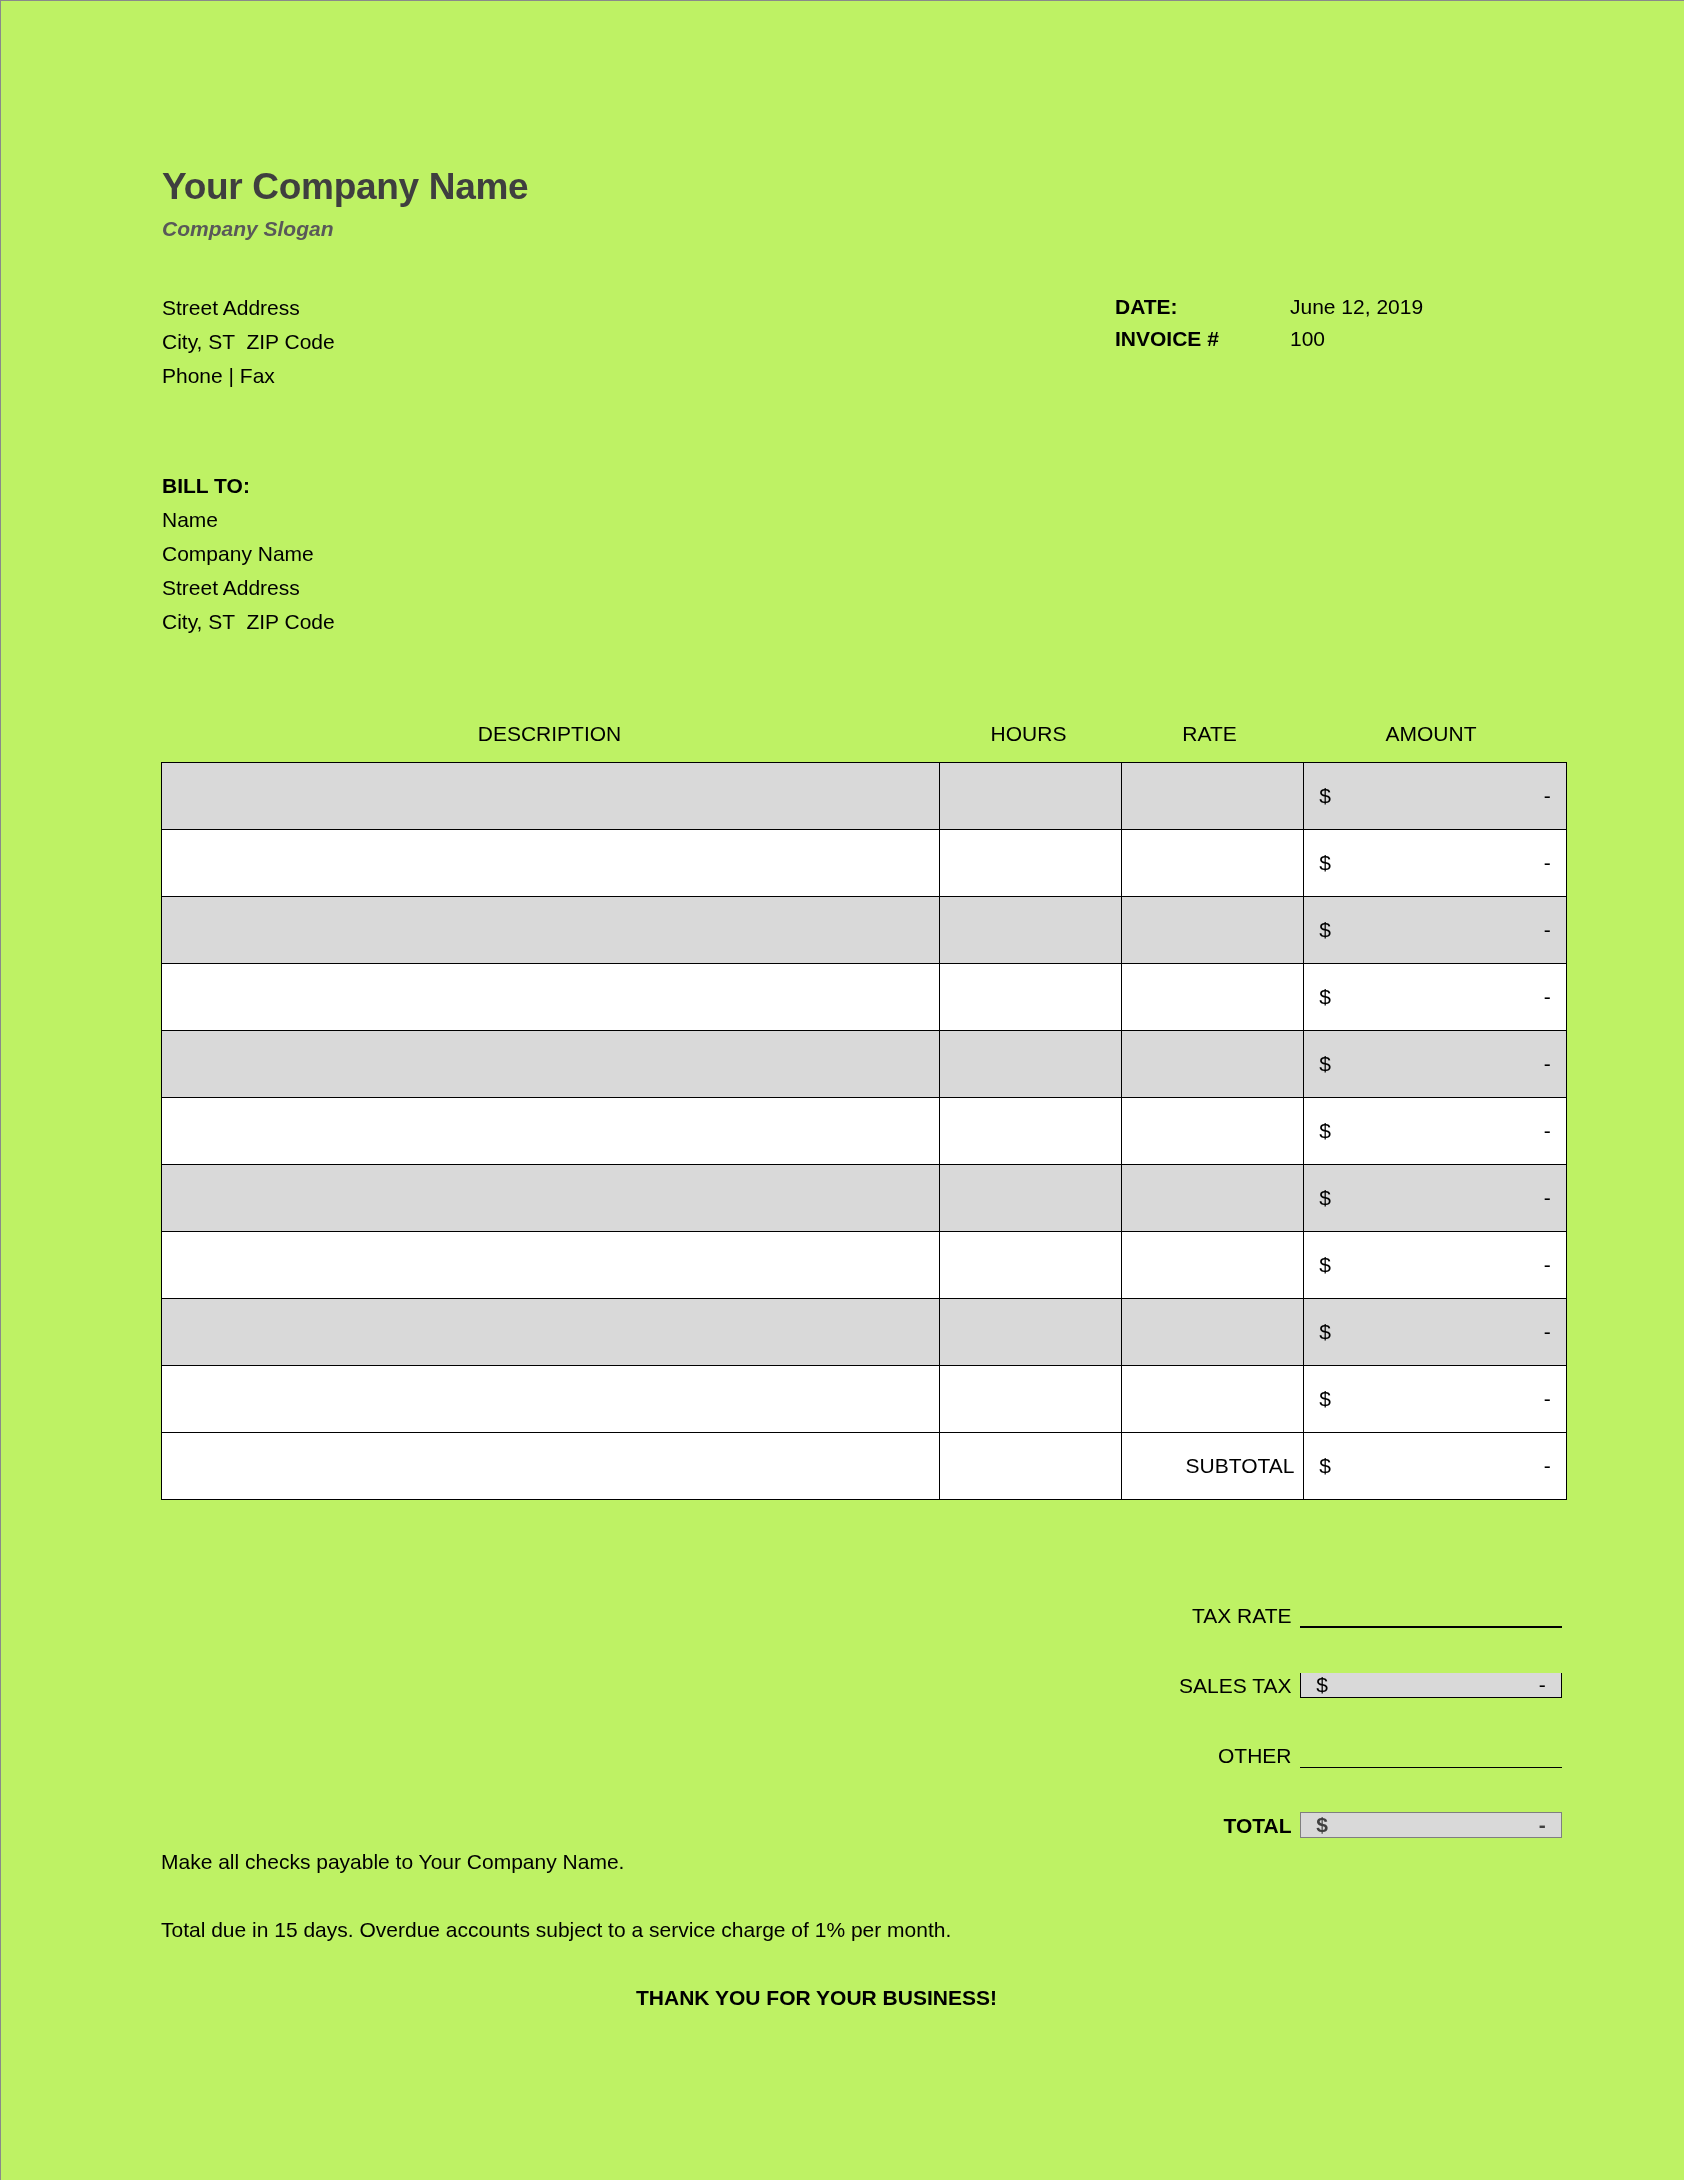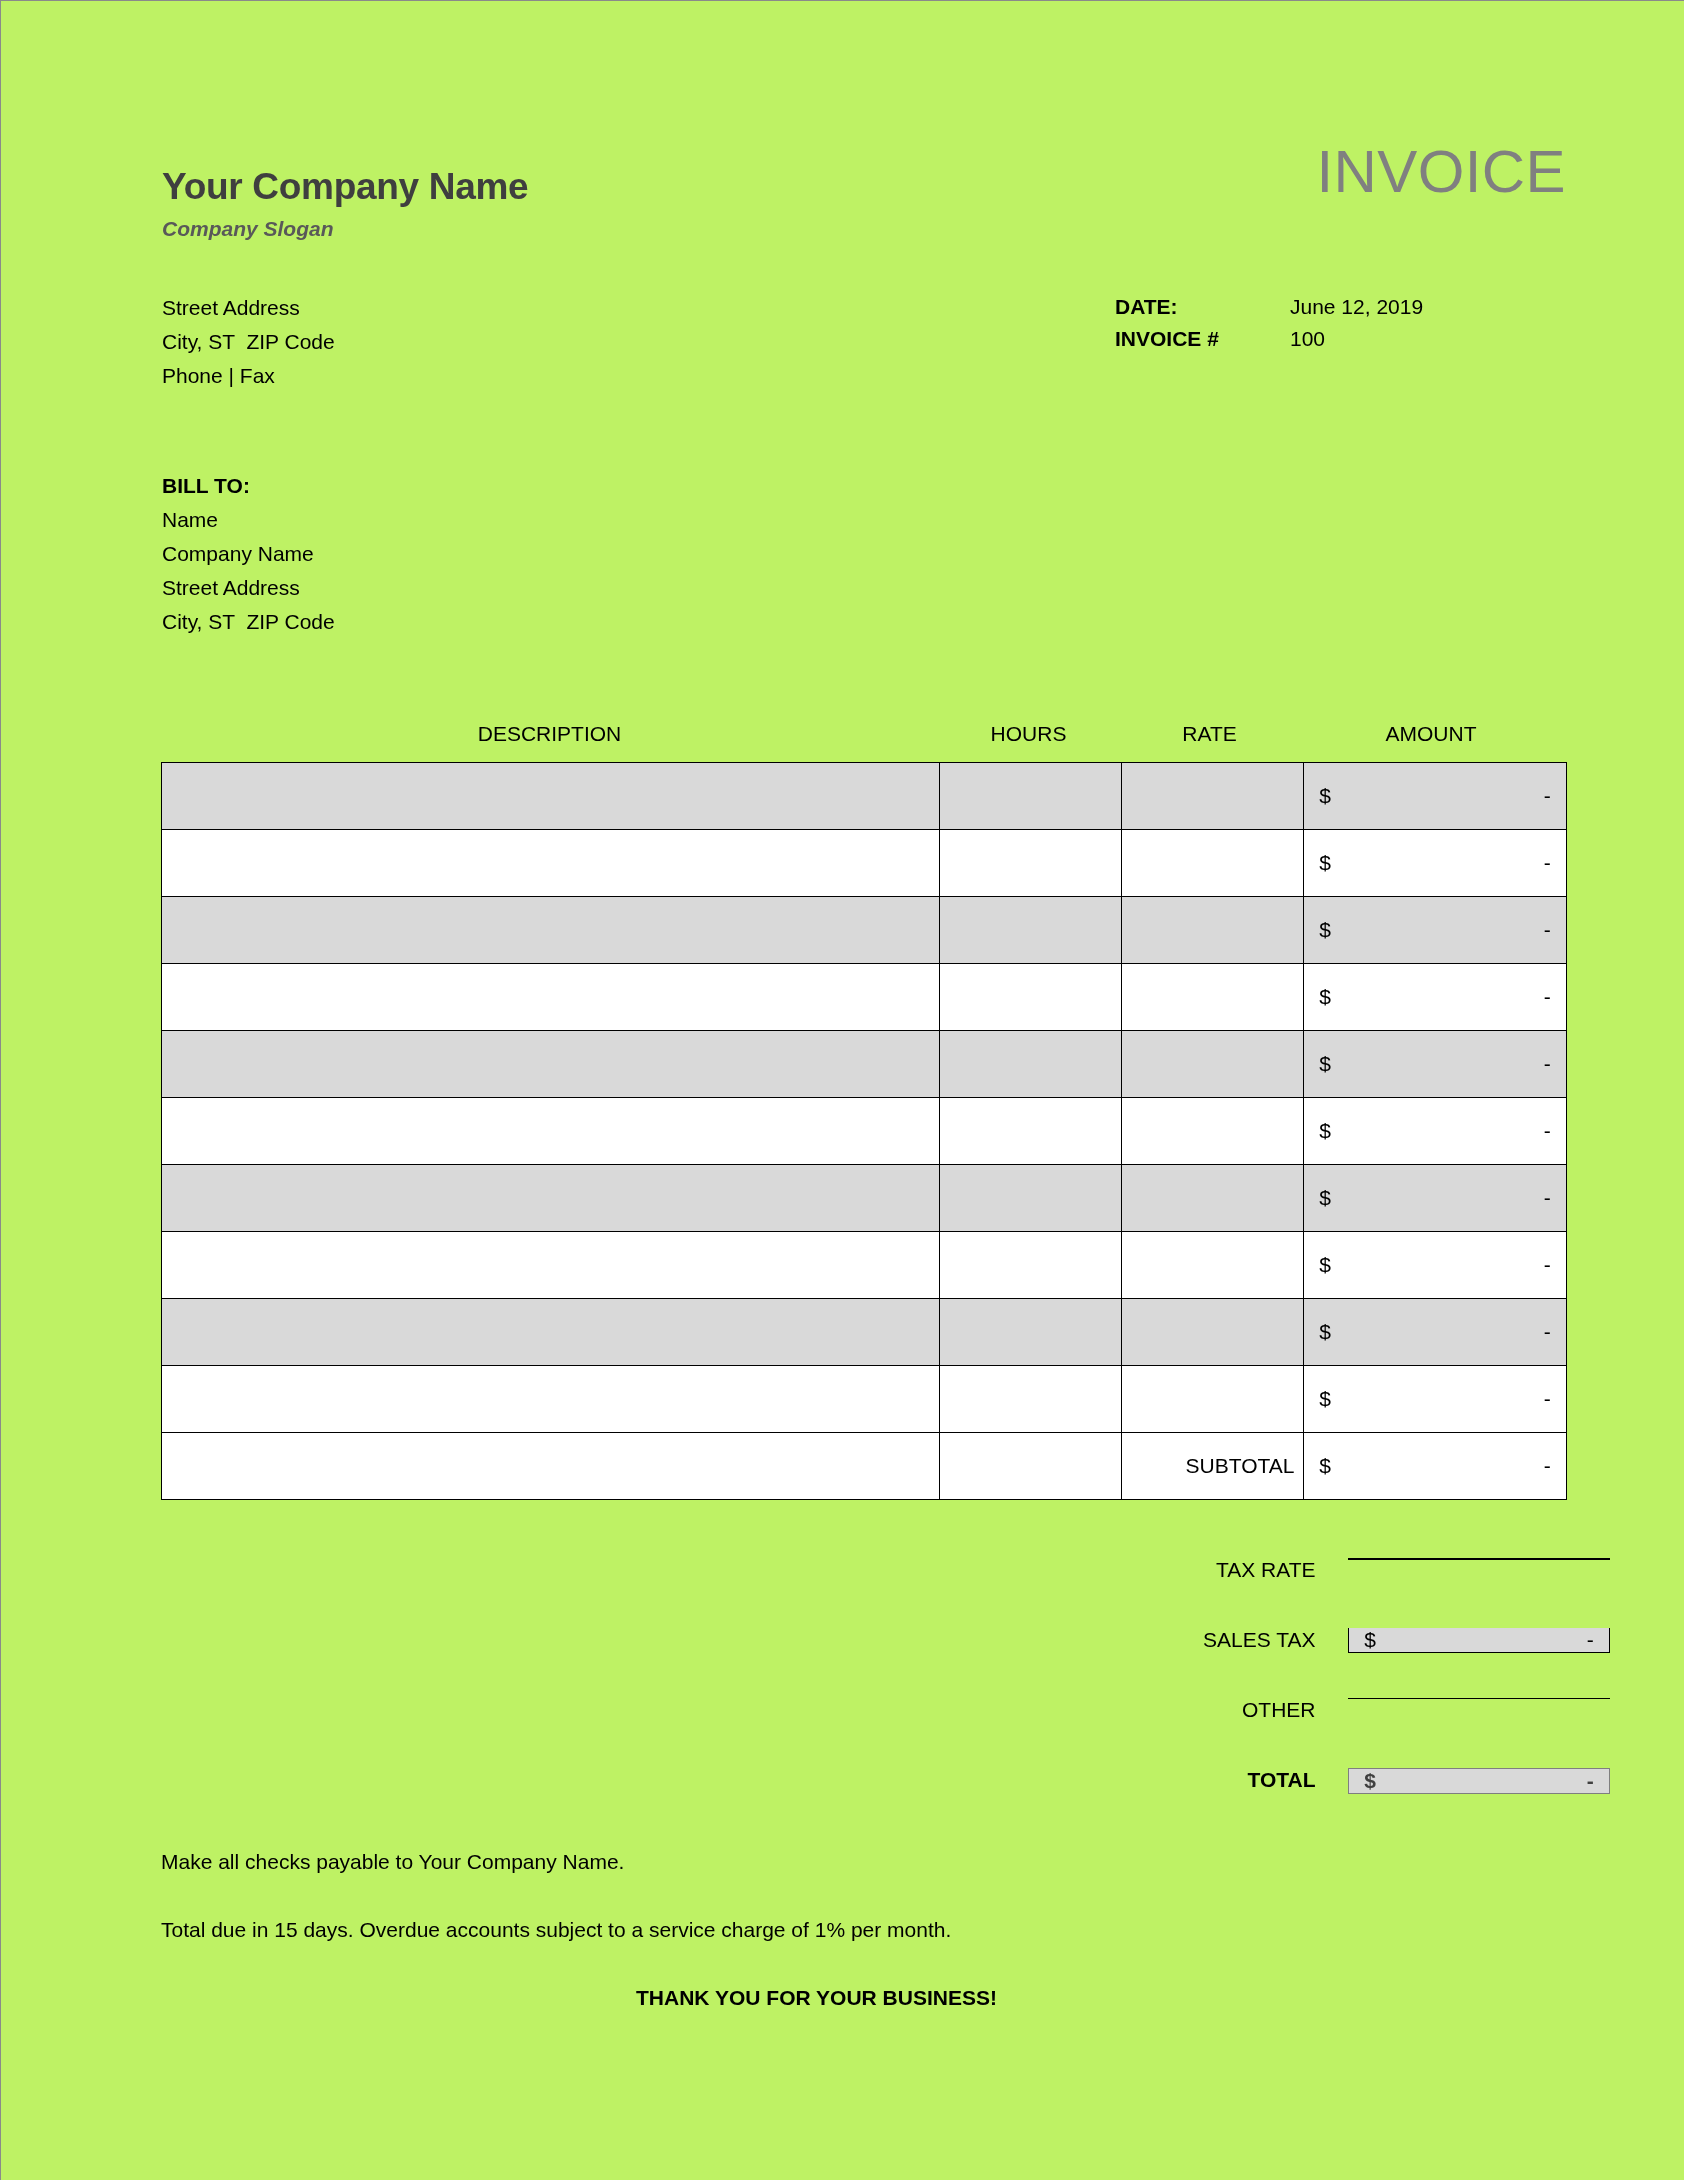--- a/index.html
+++ b/index.html
@@ -194,23 +194,22 @@
 
   
   .totals {
     position: absolute;
     left: 160px;
     top: 1557px;
     width: 1401px;
   }
   .total-row {
     display: flex;
-    align-items: flex-start;
+    align-items: flex-end;
     height: 70px;
-    gap: 24px;
   }
   .tr-spacer {
     width: 958px;
     flex: 0 0 958px;
   }
   .tr-label {
     width: 181px;
     flex: 0 0 181px;
     display: flex;
     align-items: center;
@@ -263,21 +262,20 @@
 <body>
 
 <div class="page">
   <div class="sheet">
 
     <div class="company-block">
       <div class="company-name">Your Company Name</div>
       <div class="company-slogan">Company Slogan</div>
     </div>
 
-    <div class="invoice-word">INVOICE</div>
 
     <div class="sender-address">
       <div class="line">Street Address</div>
       <div class="line">City, ST  ZIP Code</div>
       <div class="line">Phone | Fax</div>
     </div>
 
     <div class="meta-block">
       <div class="meta-row">
         <div class="meta-label">DATE:</div>

